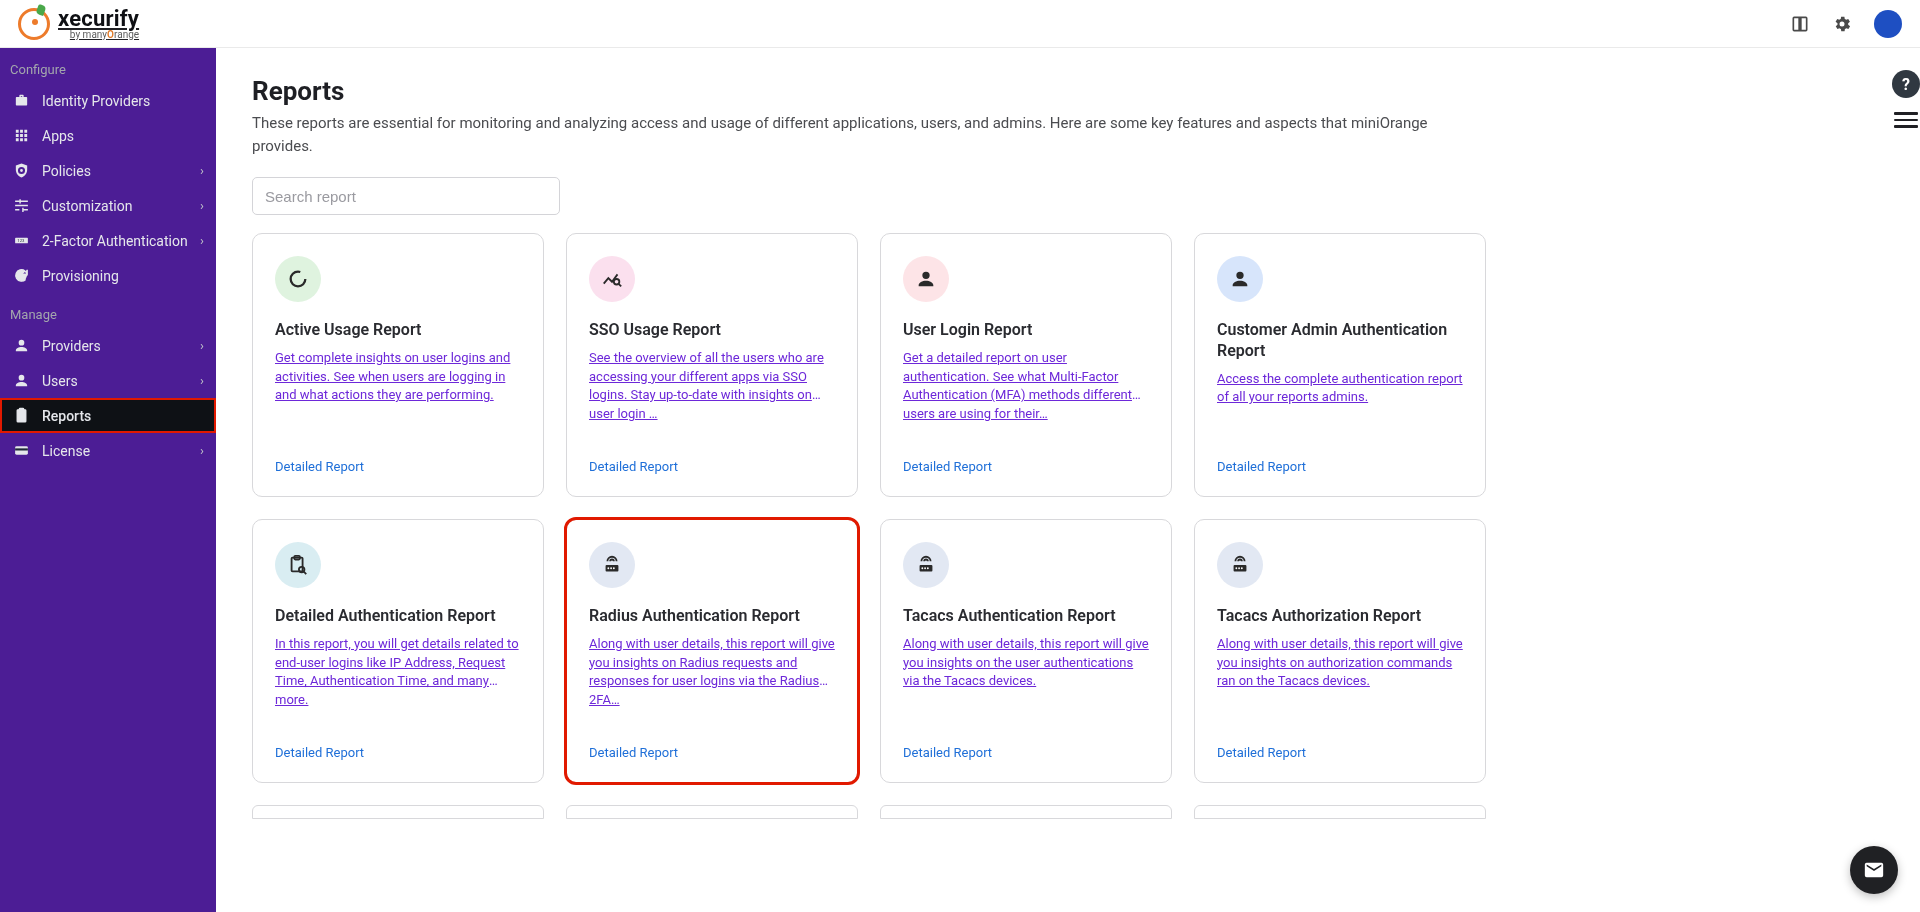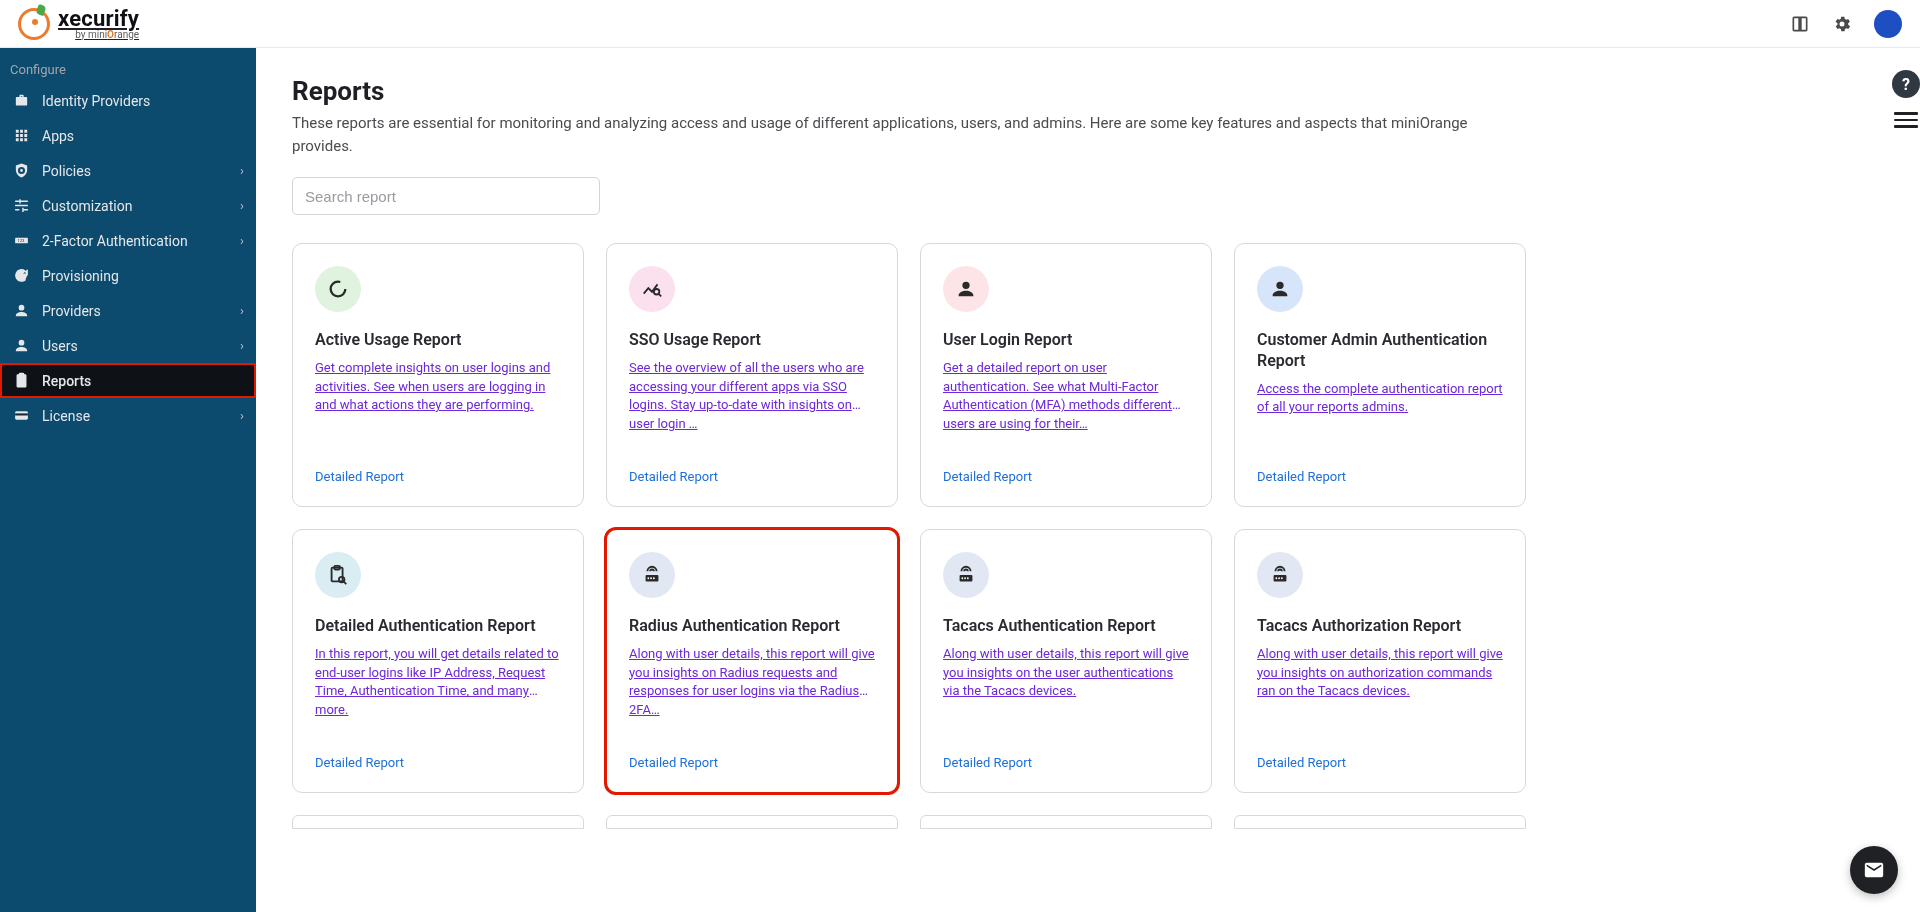--- a/index.html
+++ b/index.html
@@ -14,33 +14,33 @@
   .brand-text { display:flex; flex-direction:column; line-height:1.05; }
   .brand-name { font-size:22px; font-weight:700; color:#0f1014; letter-spacing:.2px;}
   .brand-sub { font-size:10px; color:#5c5c5c; align-self:flex-end; }
   .brand-sub b { color:#e07b2a; font-weight:600;}
   .top-actions { display:flex; align-items:center; gap:22px; }
   .icon-btn { color:#4a4a4a; cursor:pointer; display:flex; align-items:center; }
   .avatar-circle { width:28px; height:28px; border-radius:50%; background:#1e4fc2; }
   
   
   .layout { display:flex; height:calc(100vh - 48px); }
-  .sidebar { width:256px; background:#0c4a6e; color:#d1d5db; overflow-y:auto; font-size:14px;}
+  .sidebar { width:216px; background:#4c1d95; color:#d1d5db; overflow-y:auto; font-size:14px;}
   .section-label { padding:14px 10px 6px; font-size:13px; color:#a3a6ad; }
   .nav-item { display:flex; align-items:center; gap:12px; padding:9px 12px; cursor:pointer; color:#e5e7eb; position:relative;}
   .nav-item.active { background:#0e1115; font-weight:500;}
   .nav-item.active.highlighted { outline:2px solid #e11900; outline-offset:-2px; }
   .nav-item .chevron { margin-left:auto; font-size:13px; color:#bfc3c9; }
   .nav-icon { width:18px; display:flex; justify-content:center; color:#e5e7eb; }
   
   
   .main { flex:1; background:#fff; position:relative; overflow-y:auto; padding:28px 36px 40px 36px;}
   .page-title { font-size:26px; font-weight:700; color:#1e1f24; margin-bottom:6px;}
   .page-desc { font-size:15px; color:#4b4c50; line-height:1.5; max-width:1200px; margin-bottom:20px;}
-  .search-box { width:308px; height:38px; border:1px solid #d4d4d8; border-radius:5px; display:flex; align-items:center; padding:0 12px; margin-bottom:28px;}
+  .search-box { width:308px; height:38px; border:1px solid #d4d4d8; border-radius:5px; display:flex; align-items:center; padding:0 12px; margin-bottom:18px;}
   .search-box input { border:none; outline:none; font-size:15px; flex:1; background:transparent; color:#333;}
   .search-box input::placeholder { color:#9a9aa0;}
   
   .cards-grid { display:grid; grid-template-columns: repeat(4, 292px); gap:22px; }
   .card { border:1px solid #d8d8db; border-radius:10px; padding:22px; height:264px; display:flex; flex-direction:column; background:#fff;}
   .card.highlighted { outline:3px solid #e11900; outline-offset:-1px; }
   .card-icon-wrap { width:46px; height:46px; border-radius:50%; display:flex; align-items:center; justify-content:center; margin-bottom:18px;}
   .card-title { font-size:16px; font-weight:600; color:#2a2b30; margin-bottom:8px; line-height:1.3;}
   .card-desc { font-size:13px; color:#6d28d9; line-height:1.45; flex:1; overflow:hidden; display:-webkit-box;text-decoration:underline; -webkit-line-clamp:3; -webkit-box-orient:vertical;}
   .card-link { font-size:13px; color:#1f6fd8; margin-top:10px; cursor:pointer;}
@@ -60,21 +60,21 @@
 </style>
 </head>
 <body>
 
 <div class="topbar">
   <div class="brand">
     <div class="brand-logo"></div>
     <div class="brand-text">
       <span class="brand-name">xecurify</span>
       <span class="brand-sub">
-        <span>by mini</span><b>O</b><span>range</span>
+        <span>by many</span><b>O</b><span>range</span>
       </span>
     </div>
   </div>
   <div class="top-actions">
     <span class="icon-btn">
       <svg width="20" height="20" viewBox="0 0 24 24" fill="none" stroke="currentColor" stroke-width="2">
           <path d="M4 19V5a1 1 0 011-1h6v16H5a1 1 0 01-1-1z"></path>
           <path d="M20 19V5a1 1 0 00-1-1h-6v16h6a1 1 0 001-1z"></path>
         </svg>
     </span>
@@ -141,20 +141,21 @@
         <div class="nav-item">
       <span class="nav-icon">
             <svg width="17" height="17" viewBox="0 0 24 24" fill="currentColor" stroke="currentColor" stroke-width="2">
               <path d="M20 12a8 8 0 10-2.3 5.6M20 4v6h-6"></path>
             </svg>
           </span>
       <span>Provisioning</span>
 
     </div>
       </div>
+    <div class="section-label">Manage</div>
     <div id="nav-manage">
         <div class="nav-item">
       <span class="nav-icon">
             <svg width="17" height="17" viewBox="0 0 24 24" fill="currentColor">
               <path d="M12 12a4 4 0 100-8 4 4 0 000 8zm0 2c-4 0-8 2-8 5v1h16v-1c0-3-4-5-8-5z"></path>
             </svg>
           </span>
       <span>Providers</span>
       <span class="chevron">›</span>
     </div>

